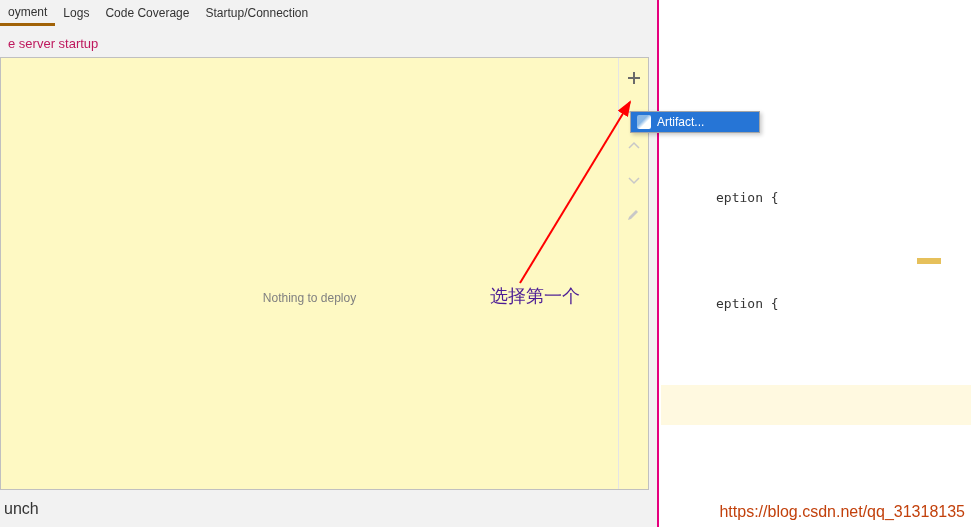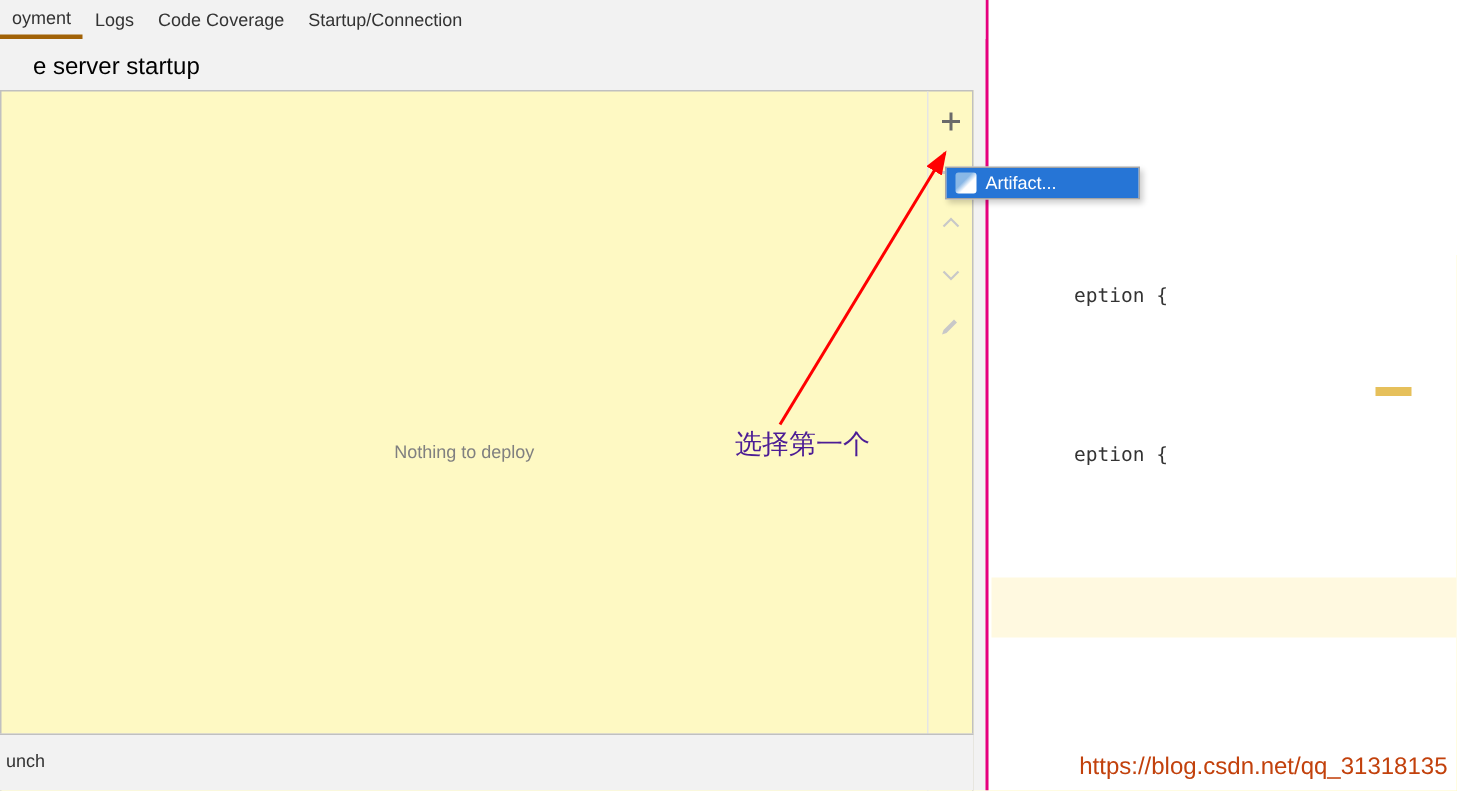--- a/index.html
+++ b/index.html
@@ -34,23 +34,23 @@
       padding: 4px 8px;
       font-size: 12px;
       color: #333;
       cursor: pointer;
       border-bottom: 2px solid transparent;
     }
     .tab.active {
       border-bottom: 3px solid #a16207;
     }
     .section-label {
-      padding: 10px 8px 6px 22px;
-      font-size: 16px;
-      color: #000000;
+      padding: 10px 8px 6px 8px;
+      font-size: 13px;
+      color: #be185d;
     }
     .deploy-area {
       position: relative;
       margin: 0 8px 10px 0;
       background: #fef9c3;
       border: 1px solid #c0c0c0;
       height: 481px;
       display: flex;
     }
     .deploy-content {
@@ -82,21 +82,21 @@
     }
     .side-btn.disabled { color: #c8c8c8; cursor: default; }
     .bottom-section {
       position: absolute;
       bottom: 0;
       left: 0;
       right: 8px;
       height: 38px;
       border-top: 1px solid #c0c0c0;
       padding: 10px 4px;
-      font-size: 12px;
+      font-size: 16px;
       background: #f2f2f2;
     }
     .popup-menu {
       position: absolute;
       left: 630px;
       top: 92px;
       width: 130px;
       background: #fff;
       border: 1px solid #a5a5a5;
       box-shadow: 2px 2px 4px rgba(0,0,0,0.2);

